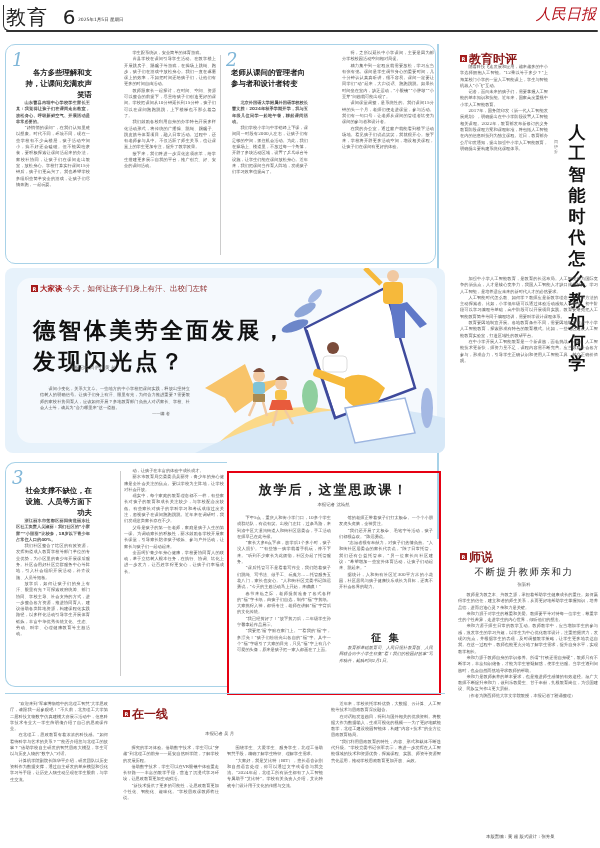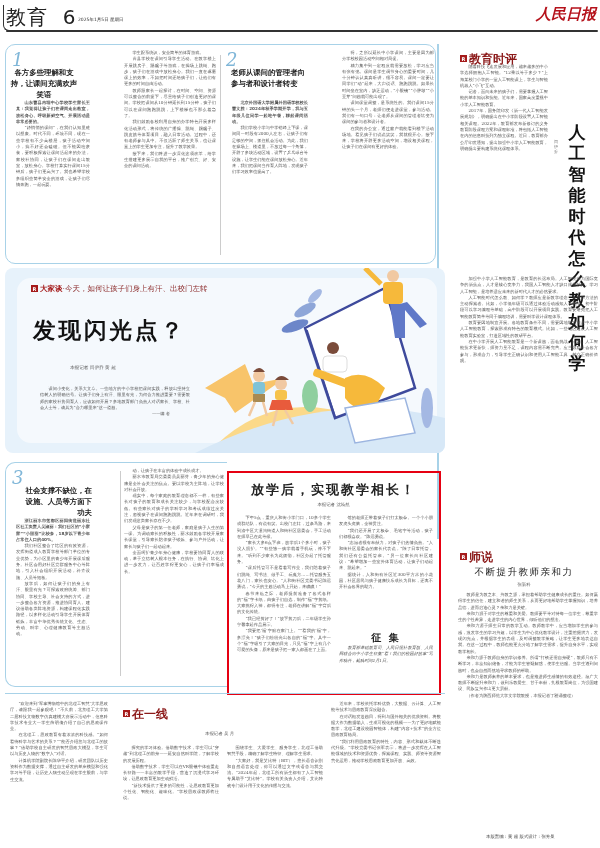--- a/index.html
+++ b/index.html
@@ -7,21 +7,21 @@
 body{position:relative;font-family:"DejaVu Serif",serif;color:#222}
 .abs{position:absolute}
 .txt{font-size:4.2px;line-height:6.3px;color:#555;text-align:justify;overflow:hidden;word-break:break-all}
 .txt p{text-indent:2em}
 .bold{font-family:"DejaVu Sans",sans-serif;font-weight:bold}
 
 
 #hdr{left:0;top:0;width:600px;height:34px}
 #hdr .sec{left:6px;top:4px;font-family:"DejaVu Sans",sans-serif;font-size:20px;letter-spacing:1px;color:#222}
 #hdr .date{left:78px;top:17px;font-family:"DejaVu Sans",sans-serif;font-size:4.5px;color:#333}
-#hdr .logo{right:4px;top:5px;font-family:"DejaVu Serif",serif;font-style:italic;font-size:15px;font-weight:bold;color:#b5121b}
+#hdr .logo{right:4px;top:5px;font-family:"DejaVu Serif",serif;font-style:italic;font-size:15px;font-weight:normal;color:#b5121b}
 #hdr .rule{left:6px;top:30px;width:592px;height:1.5px;background:#333;border-radius:2px}
 #hdr .bracket{left:3px;top:5px;width:6px;height:26px;border-left:1.5px solid #333;border-bottom:1.5px solid #333;border-bottom-left-radius:6px}
 
 
 #topbox{left:5px;top:44px;width:431px;height:220px;border:1.5px solid #a8d2e8;border-radius:10px}
 .num{font-family:"DejaVu Serif",serif;font-style:italic;font-size:18px;color:#7fb6d8}
 .headline{font-family:"DejaVu Sans",sans-serif;font-weight:bold;font-size:7.4px;line-height:11px;color:#222}
 
 
 #banner{left:5px;top:268px;width:440px;height:185px;background:#e7f2fb;border-radius:8px;overflow:hidden}
@@ -58,21 +58,21 @@
   <div class="abs bracket"></div>
   <div class="abs sec"><span>教育</span>&nbsp;&nbsp;<span>6</span></div>
   <div class="abs date">2025年1月5日 星期日</div>
   <div class="abs logo">人民日报</div>
   <div class="abs rule"></div>
 </div>
 
 <div id="topbox" class="abs">
 
   <div class="abs num" style="left:6px;top:4px">1</div>
-  <div class="abs headline" style="left:2px;top:22px;width:72px;text-align:center">各方多些理解和支持，让课间充满欢声笑语</div>
+  <div class="abs headline" style="left:14px;top:22px;width:72px;text-align:right">各方多些理解和支持，让课间充满欢声笑语</div>
   <div class="abs txt" style="left:10px;top:55px;width:74px;height:158px">
     <p class="bold">山东曹县冉堌中心学校学生家长王某：我觉得让孩子们在课间走出教室，放松身心、呼吸新鲜空气、开展活动是非常必要的。</p>
     <p>“静悄悄的课间”，在我们认知里难以想象。时代不同，环境不同，现在一些学校有不少高楼层，孩子活动空间小，搞不好还会磕碰。但不能因噎废食，要积极探索让课间活起来的办法，家校社协同，让孩子们在课间走出教室，放松身心。学校打算实行课间15分钟后，孩子们更高兴了。我也希望学校多组织些简单安全的游戏，让孩子们尽情奔跑，一起玩耍。</p>
   </div>
   <div class="abs txt" style="left:118px;top:5px;width:92px;height:208px">
     <p>学生跟系统识，安全简单的体育游戏。</p>
     <p>曹县学校在课间引导学生活动。在教学楼上开展跳房子、踢毽子等游戏，在操场上跳绳、跑步，孩子们在游戏中放松身心。我们一直在琢磨课上的效率，不如把时间还给孩子们，让他们有更多的时间自由活动。</p>
     <p>教师跟家长一起探讨，在时间、空间、资源可以整合的前提下，尽量给孩子们创造更好的课间。学校把课间从10分钟延长到15分钟，孩子们可以在课间跑跑跳跳，上下楼梯也不那么着急了。</p>
     <p>我们鼓励各校利用自身的办学特色开展多样化活动形式，将传统的广播操、跳绳、踢毽子、跳皮筋等体育项目，融入日常活动。过程中，还有老师参与其中。不仅活跃了师生关系，也让课堂上的学生更加专注，提升了教学效果。</p>
     <p>接下来，我们将进一步深化这项改革，给学生搭建更多展示自我的平台，推广创意、好、安全的课间活动。</p>
@@ -125,20 +125,21 @@
     <p>亲和力是教师素养的基本要求，也是推进师生感情的有效途径。愿广大教师不断提升亲和力，做到乐教爱生、甘于奉献，扎根教育岗位，为强国建设、民族复兴作出更大贡献。</p>
     <p>（作者为陕西师范大学文学院教授，本报记者丁雅诵整理）</p>
   </div>
   <div class="abs" style="left:40px;top:790px;font-size:4.4px;color:#444">本版责编：黄  超  版式设计：张芳曼</div>
 </div>
 
 <div id="banner" class="abs">
   <div class="abs inner"></div>
   <div class="abs kicker"><span class="rbadge">R</span><b>大家谈</b><span>·今天，如何让孩子们身上有汗、出校门左转</span></div>
   <div class="abs title">
+      <div>德智体美劳全面发展，</div>
       <div>发现闪光点？</div>
     </div>
   <div class="abs byline">本报记者  闫伊乔  黄  超</div>
   <div class="abs txt intro" style="height:50px">
     <p>课间小变化，关系大文章。一些地方的中小学校把课间实践，释放出坚持立德树人的明确信号。让孩子们身上有汗、眼里有光，为何合力推进重要？需要教师的家校社协同育人，应该如何开展？多地教育部门负责人对话家长、学校、社会人士等，请其为“合力哪里来”这一道题。</p>
     <div style="text-align:right;padding-right:20px">——编  者</div>
   </div>
 
   <svg class="abs" style="left:190px;top:0" width="250" height="185" viewBox="0 0 250 185">
     <path d="M20 178 Q80 120 160 148 L175 185 L30 185 Z" fill="#fbd98a"></path>
@@ -186,21 +187,21 @@
     <p>动，让孩子在丰富的体验中成长成才。</p>
     <p>丽水市教育局党委委员吴丽芬：青少年的身心健康是全社会关注的焦点。要以学校为主阵地，让学校对社会开放。</p>
     <p>现实中，每个家庭的教育理念都不一样，有些家长对孩子的教育和成长关注较少，与学校配合度较低。有些家长对孩子的学科学习和考试成绩过度关注，忽视孩子在课间跑跑跳跳。近年来在调研时，我们发现这类家长存在不少。</p>
     <p>父母是孩子的第一任老师，家庭是孩子人生的第一课。为调动家长的积极性，丽水鼓励各学校开展家长课堂，引导家长陪伴孩子锻炼、参与户外活动，让家长与孩子们一起动起来。</p>
     <p>全面呵护青少年身心健康，学校要协同育人的联动，基于立德树人根本任务，在执行、协调、转化上进一步发力，让百姓学得更安心，让孩子们幸福成长。</p>
   </div>
   <div class="abs sep" style="left:114px;top:8px;width:0.5px;height:205px"></div>
 </div>
 
 <div id="redbox" class="abs">
-  <div class="abs title">放学后，实现教学相长！</div>
+  <div class="abs title">放学后，这堂思政课！</div>
   <div class="abs byline">本报记者  沈靖然</div>
   <div class="abs txt" style="left:8px;top:42px;width:94px;height:176px">
     <p>下午5点，重庆人和街小学门口，10多个学生成群结队，有说有笑。出校门左转，过条马路，来到渝中区大溪沟街道人和街社区居委会，手工活动在师早已在此等候。</p>
     <p>“家长大多6点下班，放学后1个多小时，孩子没人照护。”“有些独一孩学就着手机玩，停不下来。”听到不少家长为此烦恼，社区办起了托管服务。</p>
     <p>“课后托管可不是看着写作业，我们陪着孩子们跳绳、写书法、做手工、玩魔方……托管服务五花八门，家长也安心。”人和街社区党委书记陈远勇说，“今天的主题活动马上开始，来瞧瞧！”</p>
     <p>春节来临之际，老师提前准备了各式各样的“福”字卡纸，由孩子们自选，制作“福”字剪纸。大家挑得入神，都得专注，老师在讲解“福”字背后的文化传统。</p>
     <p>“我已经剪好了！”放下剪刀后，二年级学生孙宁馨拿起作品展示。</p>
     <p>“我要把‘福’字贴在家门上。”“看我的‘福’字，多漂亮！”孩子们纷纷亮出各自的“福”字。其中一个“福”字吸引了大家的目光，只见“福”字上有几个可爱的头像，原来是孩子把一家人都画在了上面。</p>
   </div>
   <div class="abs txt" style="left:110px;top:42px;width:94px;height:112px">

